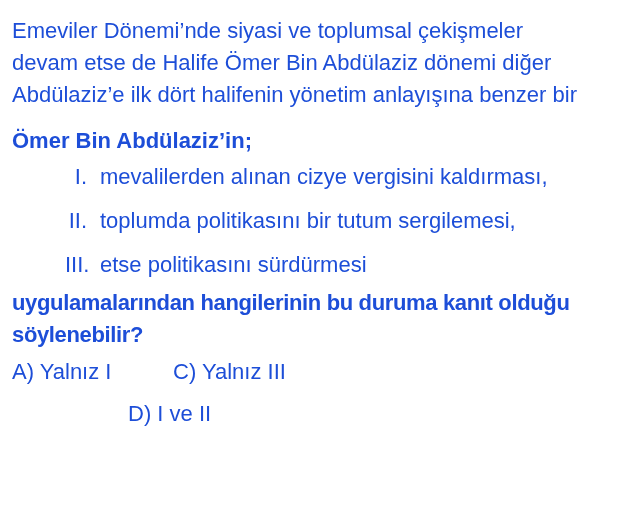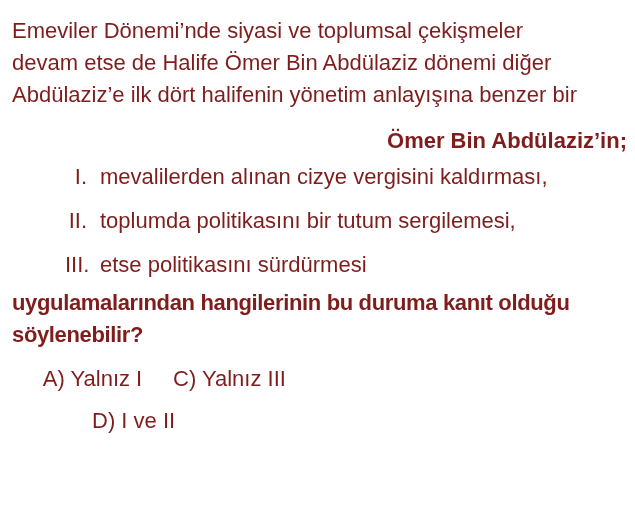--- a/index.html
+++ b/index.html
@@ -11,31 +11,30 @@
     overflow: hidden;
   }
   .page {
     box-sizing: border-box;
     width: 635px;
     height: 530px;
     padding: 15px 8px 0 12px;
     font-family: "Liberation Sans", "DejaVu Sans", sans-serif;
     font-size: 22px;
     line-height: 32px;
-    color: #7f1d1d;
+    color: #1d4ed8;
     -webkit-font-smoothing: antialiased;
   }
   .para-line {
     white-space: nowrap;
   }
   .lead-in {
     margin-top: 14px;
     font-weight: 700;
     white-space: nowrap;
-    text-align: right;
   }
   .roman-list {
     margin-top: 4px;
   }
   .roman-item {
     padding-left: 53px;
     margin-bottom: 12px;
     white-space: nowrap;
   }
   .roman-item:last-child {
@@ -51,28 +50,27 @@
   }
   .prompt {
     margin-top: 6px;
     font-weight: 700;
   }
   .prompt-line {
     white-space: nowrap;
     letter-spacing: -0.35px;
   }
   .options-row-1 {
-    margin-top: 12px;
+    margin-top: 5px;
     display: flex;
     white-space: nowrap;
-    text-align: center;
   }
   .options-row-2 {
     margin-top: 10px;
-    margin-left: 80px;
+    margin-left: 116px;
     display: flex;
     white-space: nowrap;
     flex-direction: column;
   }
   .opt-a { width: 161px; flex: none; }
   .opt-b { width: 162px; flex: none; }
   .opt-d { width: 164px; flex: none; }
 </style>
 </head>
 <body>

